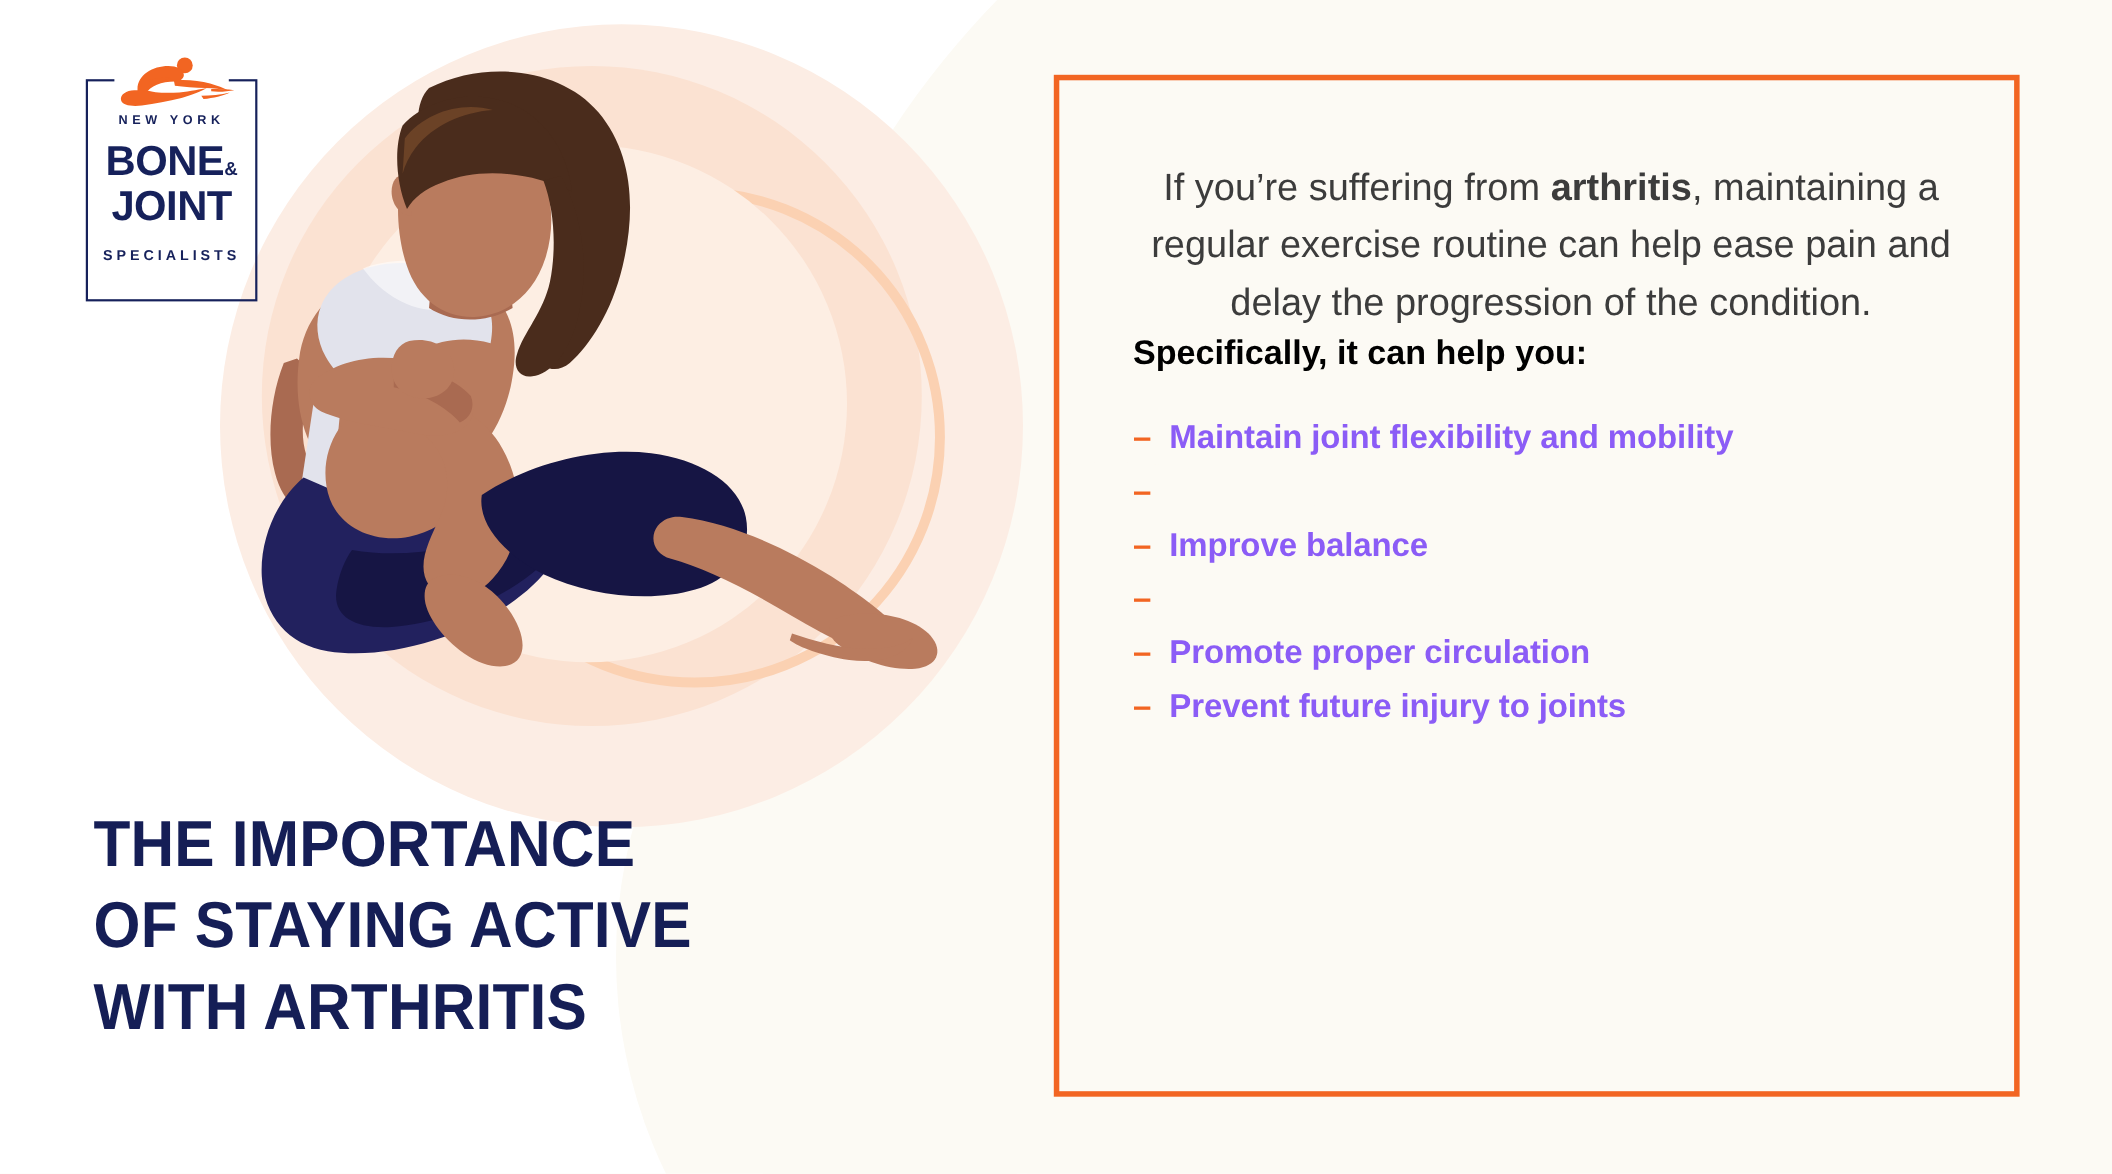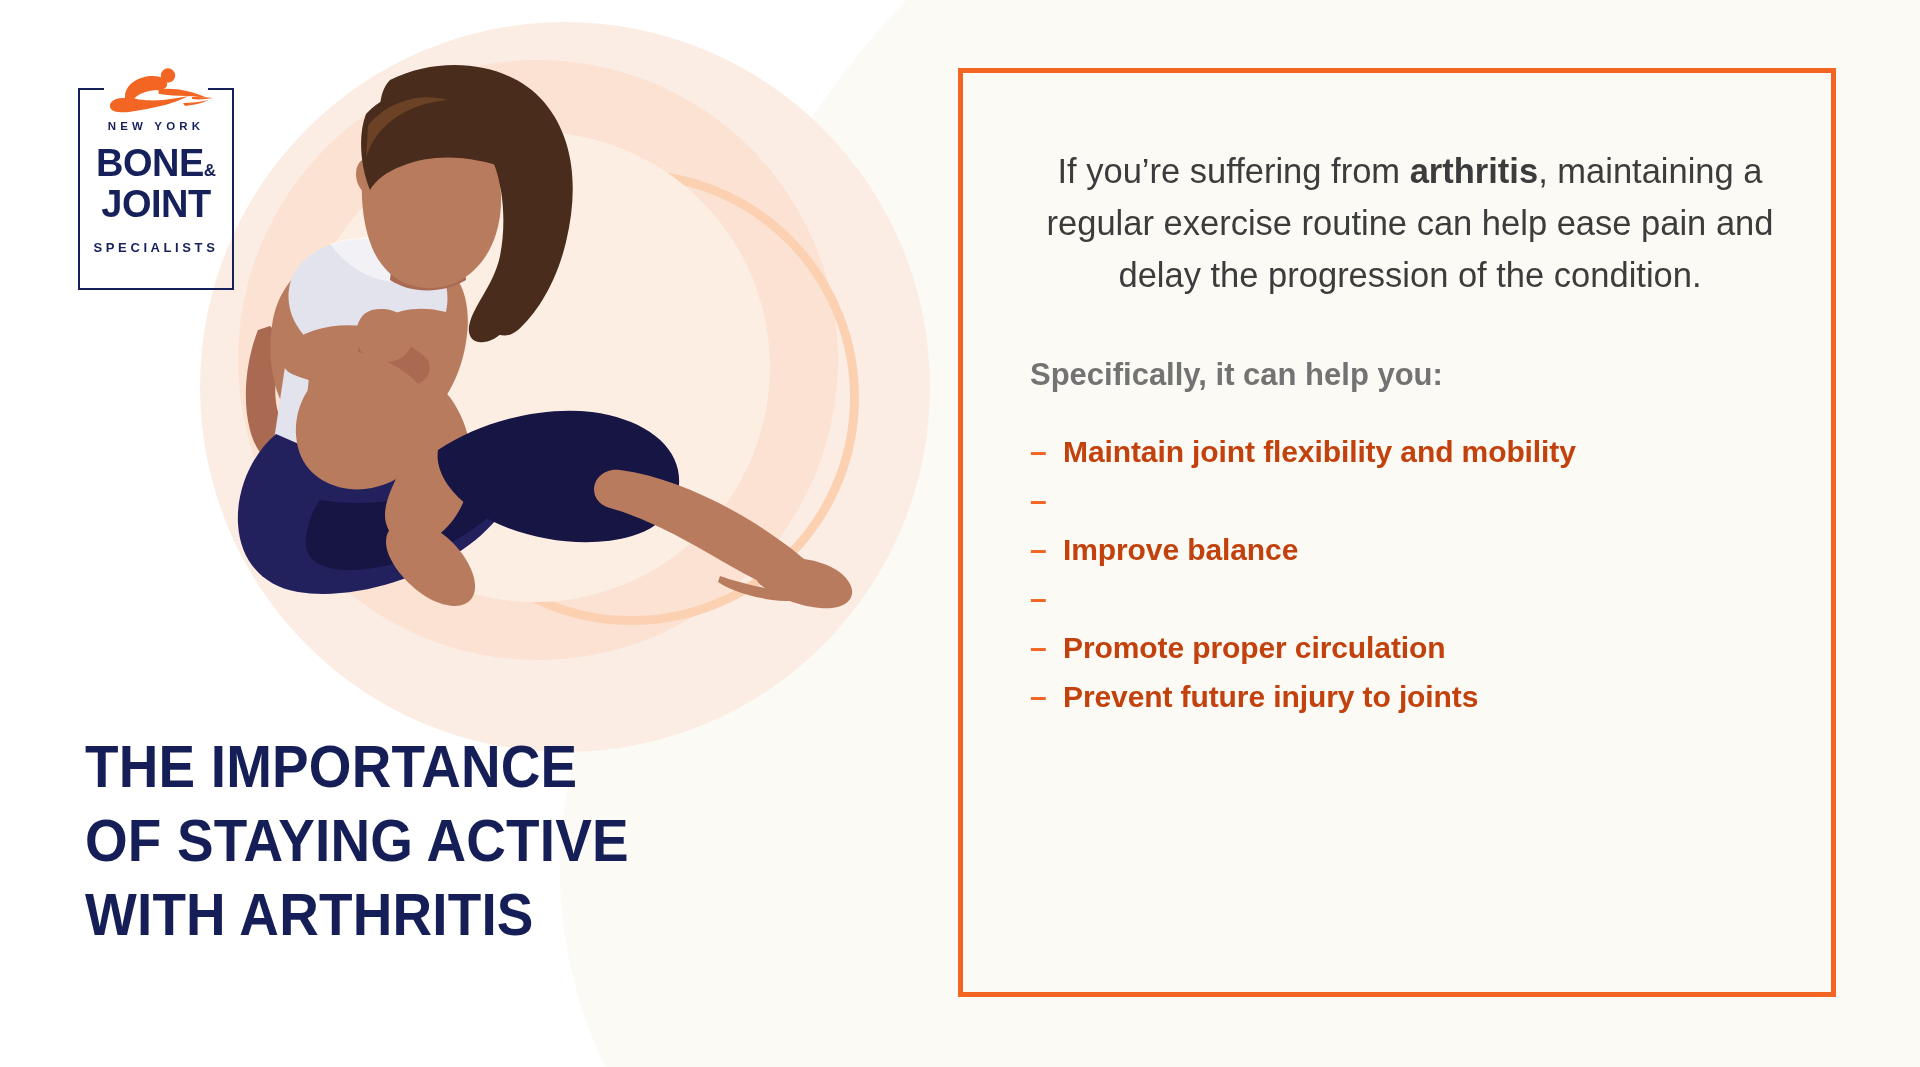--- a/index.html
+++ b/index.html
@@ -34,21 +34,21 @@
     border-radius:50%;
   }
   .peach-outer { left:200px;  top:22px;  width:730px; height:730px; background:#FCEDE4; }
   .peach-mid   { left:238px;  top:60px;  width:600px; height:600px; background:#FBE2D2; }
   .peach-line  { left:404px;  top:170px; width:455px; height:455px;
                  background:transparent; border:9px solid #FBD1B2; }
   .peach-inner { left:300px;  top:132px; width:470px; height:470px; background:#FDEEE3; }
 
   
   #logo {
-    position:absolute; left:78px; top:88px;
+    position:absolute; left:78px; top:72px;
     width:156px; height:202px;
     z-index:6;
   }
   #logo .frame {
     position:absolute; inset:0;
     border:2.5px solid #16215B;
   }
   
   #logo .frame-gap {
     position:absolute;
@@ -111,22 +111,21 @@
   #intro {
     color:#3C3C3C;
     font-size:34.5px;
     line-height:52px;
     font-weight:400;
     text-align:center;
   }
   #intro b { font-weight:700; color:#3C3C3C; }
 
   #sub-head {
-    margin-top:54px;
-    color:#737373;
+    color:#000000;
     font-size:31px;
     font-weight:700;
     line-height:40px;
   }
 
   #bullets { margin-top:39px; list-style:none; }
   #bullets li {
     display:flex;
     align-items:baseline;
     margin-bottom:13px;
@@ -134,21 +133,21 @@
     line-height:36px;
   }
   #bullets .dash {
     color:#F26522;
     font-weight:700;
     width:33px;
     flex:0 0 33px;
     font-size:30px;
   }
   #bullets .btext {
-    color:#c2410c;
+    color:#8b5cf6;
     font-weight:700;
     letter-spacing:-0.1px;
   }
 </style>
 </head>
 <body>
 
 <div id="bg-layer">
   <div class="cream-blob cream-main"></div>
   <div class="cream-blob cream-sub"></div>

